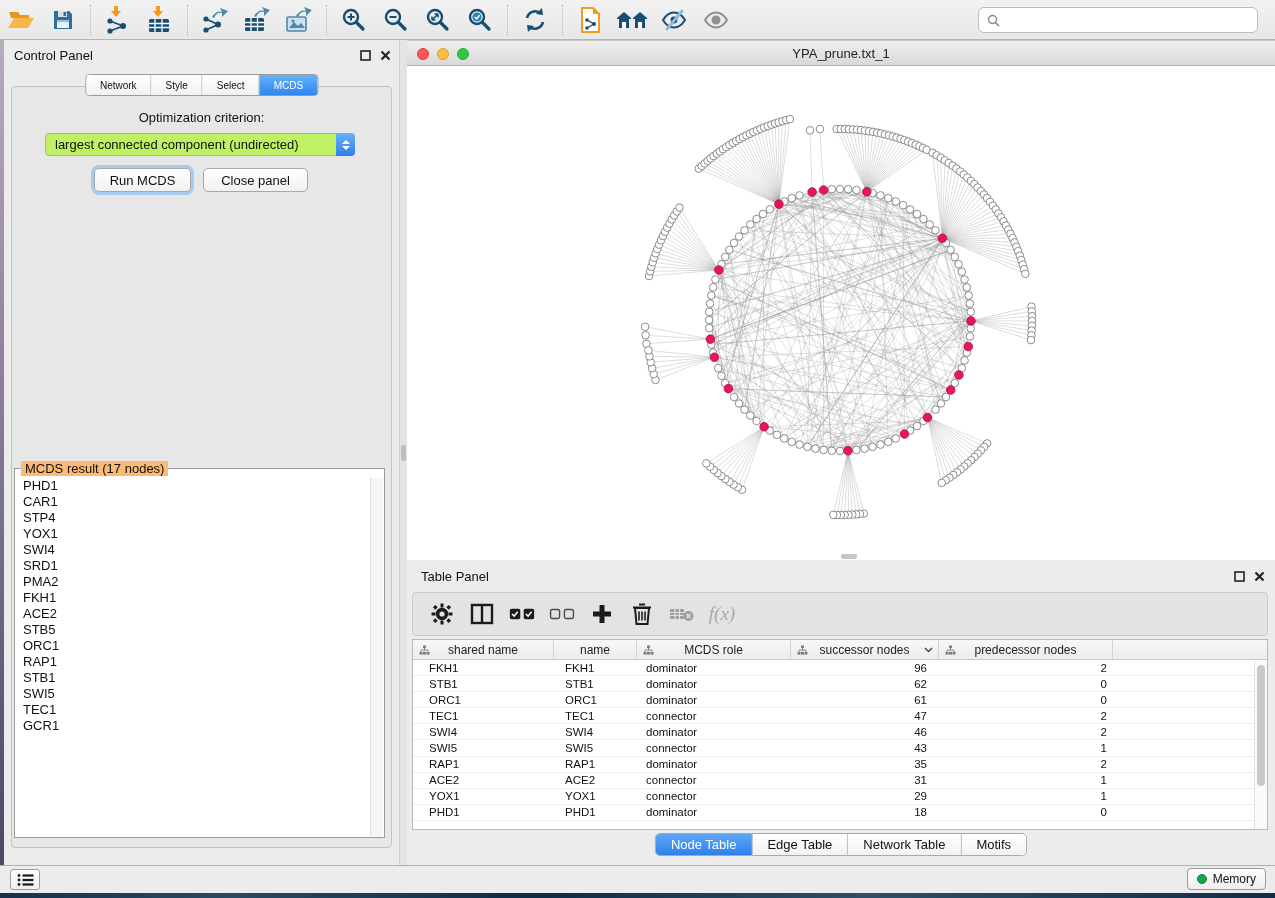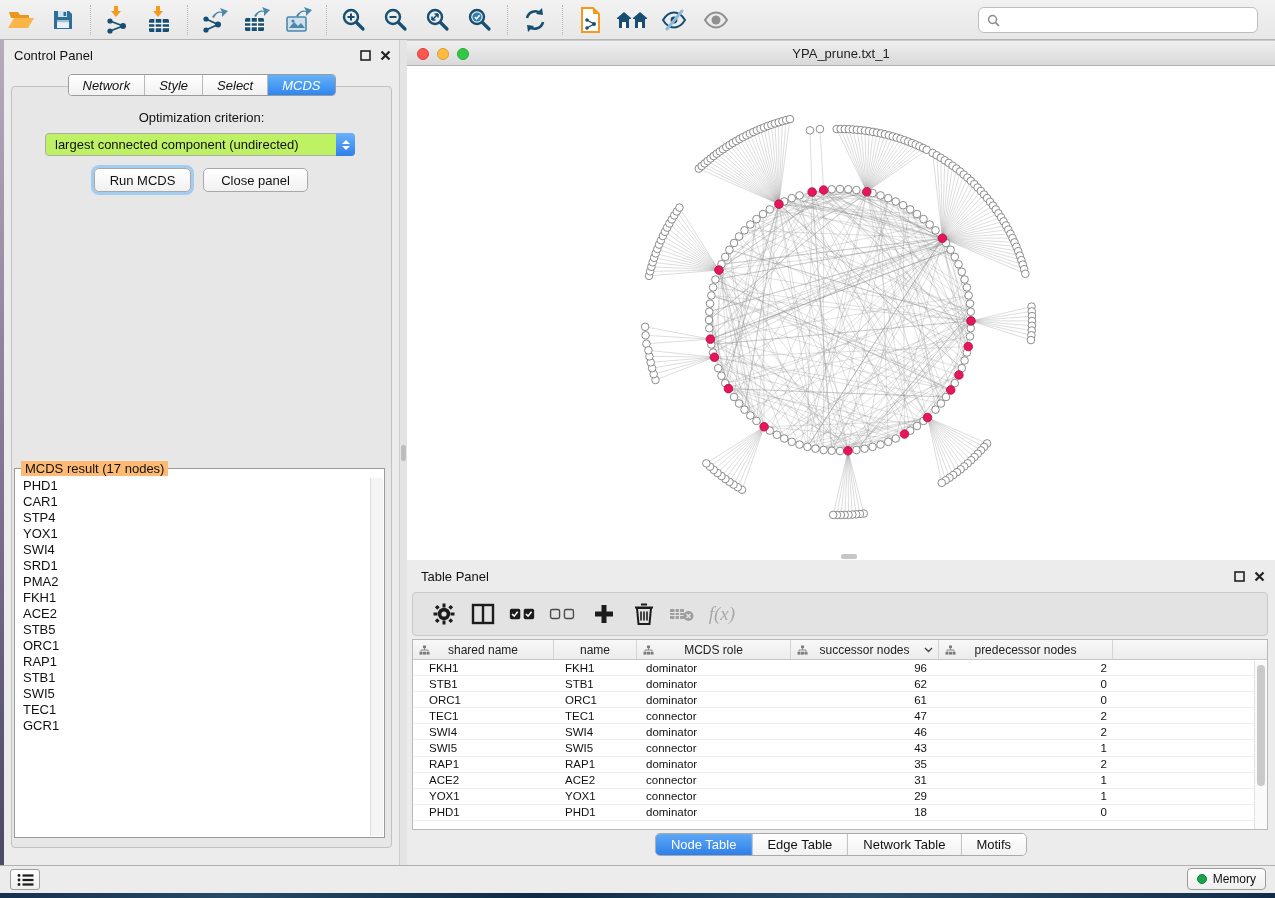--- a/index.html
+++ b/index.html
@@ -18,21 +18,21 @@
   .sliver{position:absolute;left:0;top:40px;width:4px;height:853px;background:linear-gradient(180deg,#b7abbe,#8d7f9c 40%,#5e5677 80%,#474763);}
   .wallpaper{position:absolute;left:0;top:893px;width:1275px;height:5px;background:linear-gradient(90deg,#16304e,#274a66 18%,#0f2b45 42%,#2c4f6b 68%,#122c48);}
 
   
   .cpanel{position:absolute;left:4px;top:40px;width:396px;height:825px;background:#ececec;border-right:1px solid #cfcfcf;}
   .cpanel-title{position:absolute;left:10px;top:8px;font-size:13px;color:#111;}
   .panel-btns{position:absolute;right:8px;top:9px;display:flex;gap:8px;}
   .pbtn{width:12px;height:12px;display:flex;align-items:center;justify-content:center;}
   .tabcontent{position:absolute;left:7px;top:46px;right:7px;height:762px;background:#e7e7e7;border:1px solid #c2c2c2;border-radius:4px;}
   .ctabs{position:absolute;left:50%;top:34px;transform:translateX(-50%);display:flex;z-index:3;border:1px solid #9b9b9b;border-radius:4px;overflow:hidden;background:#fff;height:22px;}
-  .ctab{padding:0 14px;font-size:13px;display:flex;align-items:center;color:#111;background:linear-gradient(#ffffff,#f1f1f1);border-right:1px solid #b9b9b9;font-style:italic;}
+  .ctab{padding:0 14px;font-size:10px;display:flex;align-items:center;color:#111;background:linear-gradient(#ffffff,#f1f1f1);border-right:1px solid #b9b9b9;}
   .ctab:last-child{border-right:none;}
   .ctab.sel{background:linear-gradient(#66b1f7,#2e86f0);color:#fff;}
   .opt-label{position:absolute;left:0;right:0;top:70px;text-align:center;font-size:13px;color:#111;}
   .dropdown{position:absolute;left:41px;top:93px;width:310px;height:23px;background:#bef264;border:1px solid #adadad;border-radius:4px;display:flex;align-items:center;}
   .dropdown .val{flex:1;font-size:13px;padding-left:9px;color:#111;white-space:nowrap;overflow:hidden;}
   .stepper{width:19px;height:23px;margin-right:-1px;border-radius:0 4px 4px 0;background:linear-gradient(#6ab2f8,#2f7fe9);display:flex;flex-direction:column;align-items:center;justify-content:center;gap:2px;}
   .stepper i{display:block;width:0;height:0;border-left:4px solid transparent;border-right:4px solid transparent;}
   .stepper .up{border-bottom:4px solid #fff;}
   .stepper .dn{border-top:4px solid #fff;}
   .btn{position:absolute;height:24px;border:1px solid #a8a8a8;border-radius:5px;background:linear-gradient(#ffffff,#f1f1f1);font-size:13px;color:#111;display:flex;align-items:center;justify-content:center;}
@@ -56,21 +56,21 @@
   .light.yel{background:#fdbc40;border:1px solid #de9f34;}
   .light.grn{background:#33c748;border:1px solid #27aa35;}
   .frame-title{position:absolute;left:0;right:0;top:5px;text-align:center;font-size:13px;color:#222;}
   .netcanvas{position:absolute;left:0;top:26px;width:868px;height:494px;background:#fff;}
   .hdivider-knob{position:absolute;left:434px;top:514px;width:16px;height:5px;border-radius:2px;background:#c6c6c6;}
 
   
   .tablepanel{position:absolute;left:0;top:520px;width:868px;height:305px;background:#ececec;}
   .tp-title{position:absolute;left:14px;top:9px;font-size:13px;color:#111;}
   .tp-toolbar{position:absolute;left:5px;top:32px;right:7px;height:44px;background:#e3e3e3;border:1px solid #c9c9c9;border-radius:4px;display:flex;align-items:center;padding-left:16px;gap:14px;}
-  .ticon{width:26px;height:26px;display:flex;align-items:center;justify-content:flex-end;}
+  .ticon{width:26px;height:26px;display:flex;align-items:center;justify-content:center;}
   .fx{font-family:"Liberation Serif",serif;font-style:italic;font-size:19px;color:#a9a9a9;}
   .datatable{position:absolute;left:5px;top:79px;right:7px;height:191px;background:#fff;border:1px solid #b9b9b9;overflow:hidden;}
   .thead{display:flex;height:20px;background:linear-gradient(#f8f8f8,#ececec);border-bottom:1px solid #c9c9c9;}
   .th{position:relative;display:flex;align-items:center;justify-content:center;font-size:12px;color:#222;border-right:1px solid #d4d4d4;flex:0 0 auto;}
   .th .hicon{position:absolute;left:6px;top:5px;}
   .th .chev{position:absolute;right:5px;top:7px;}
   .th.filler{flex:1;border-right:none;}
   .tr{display:flex;height:16.1px;align-items:center;border-bottom:1px solid #ededed;}
   .td{flex:0 0 auto;font-size:11.5px;color:#111;white-space:nowrap;overflow:hidden;}
   .td.c0{padding-left:16px;}

